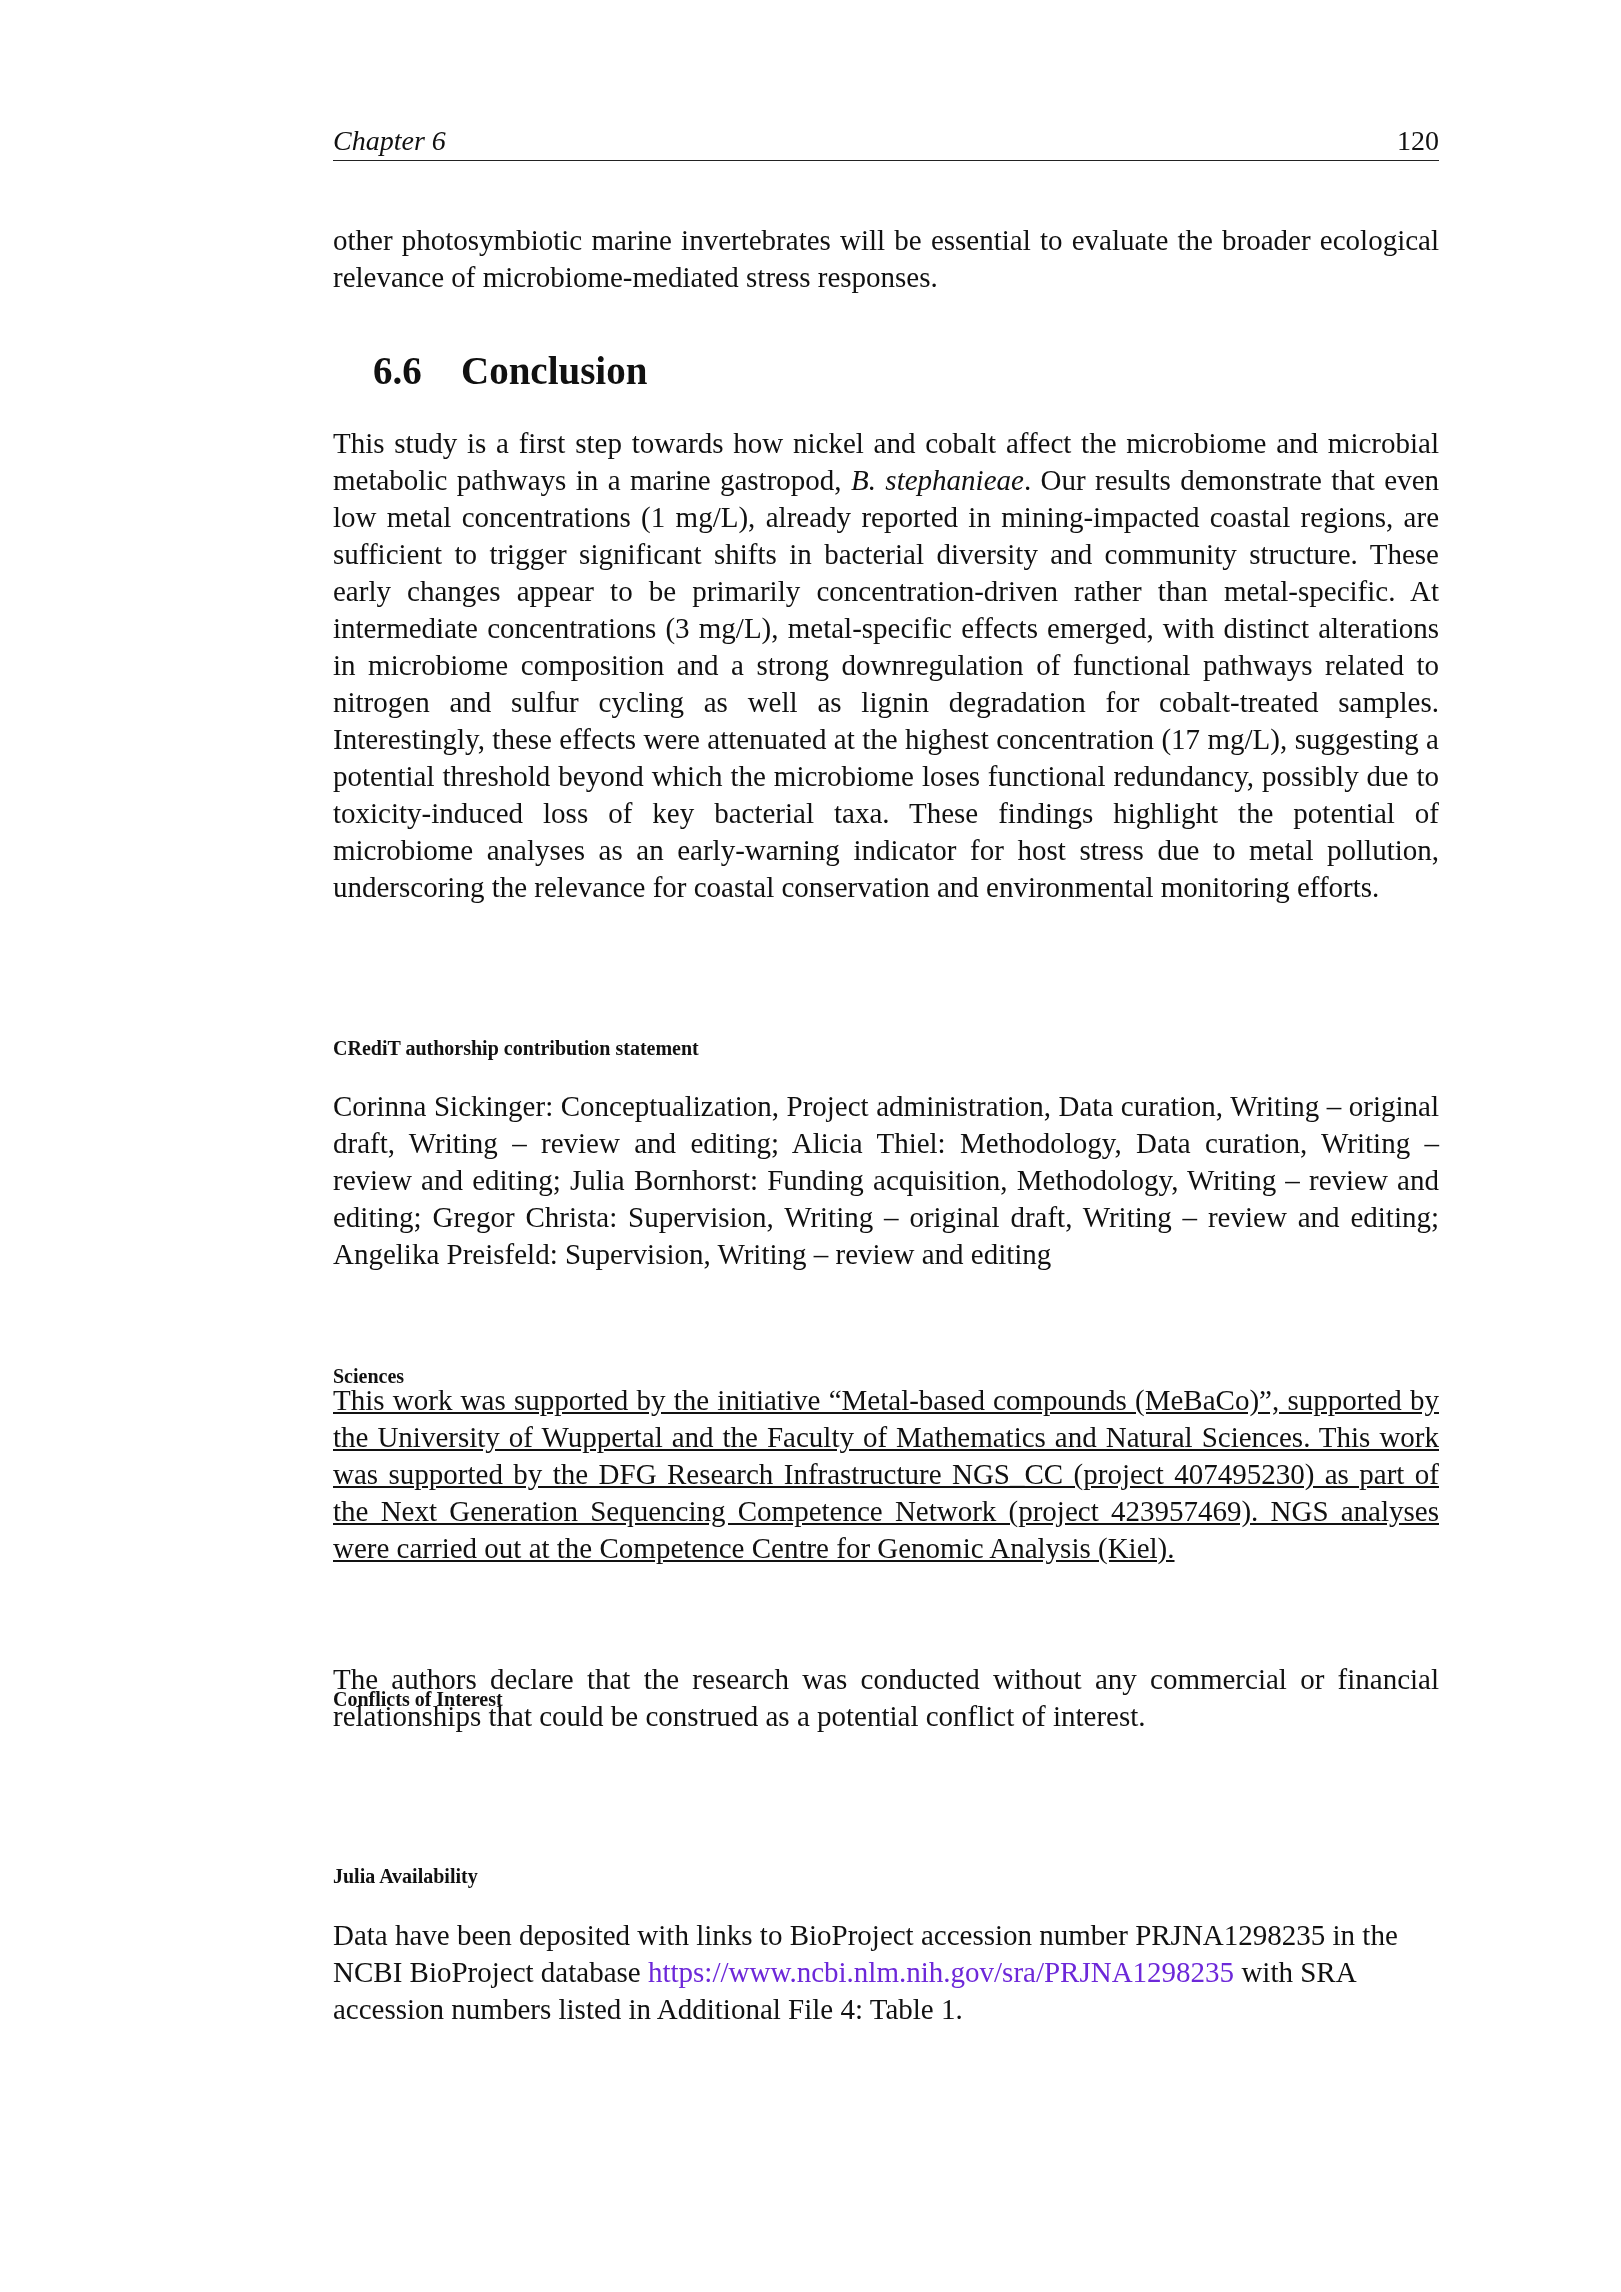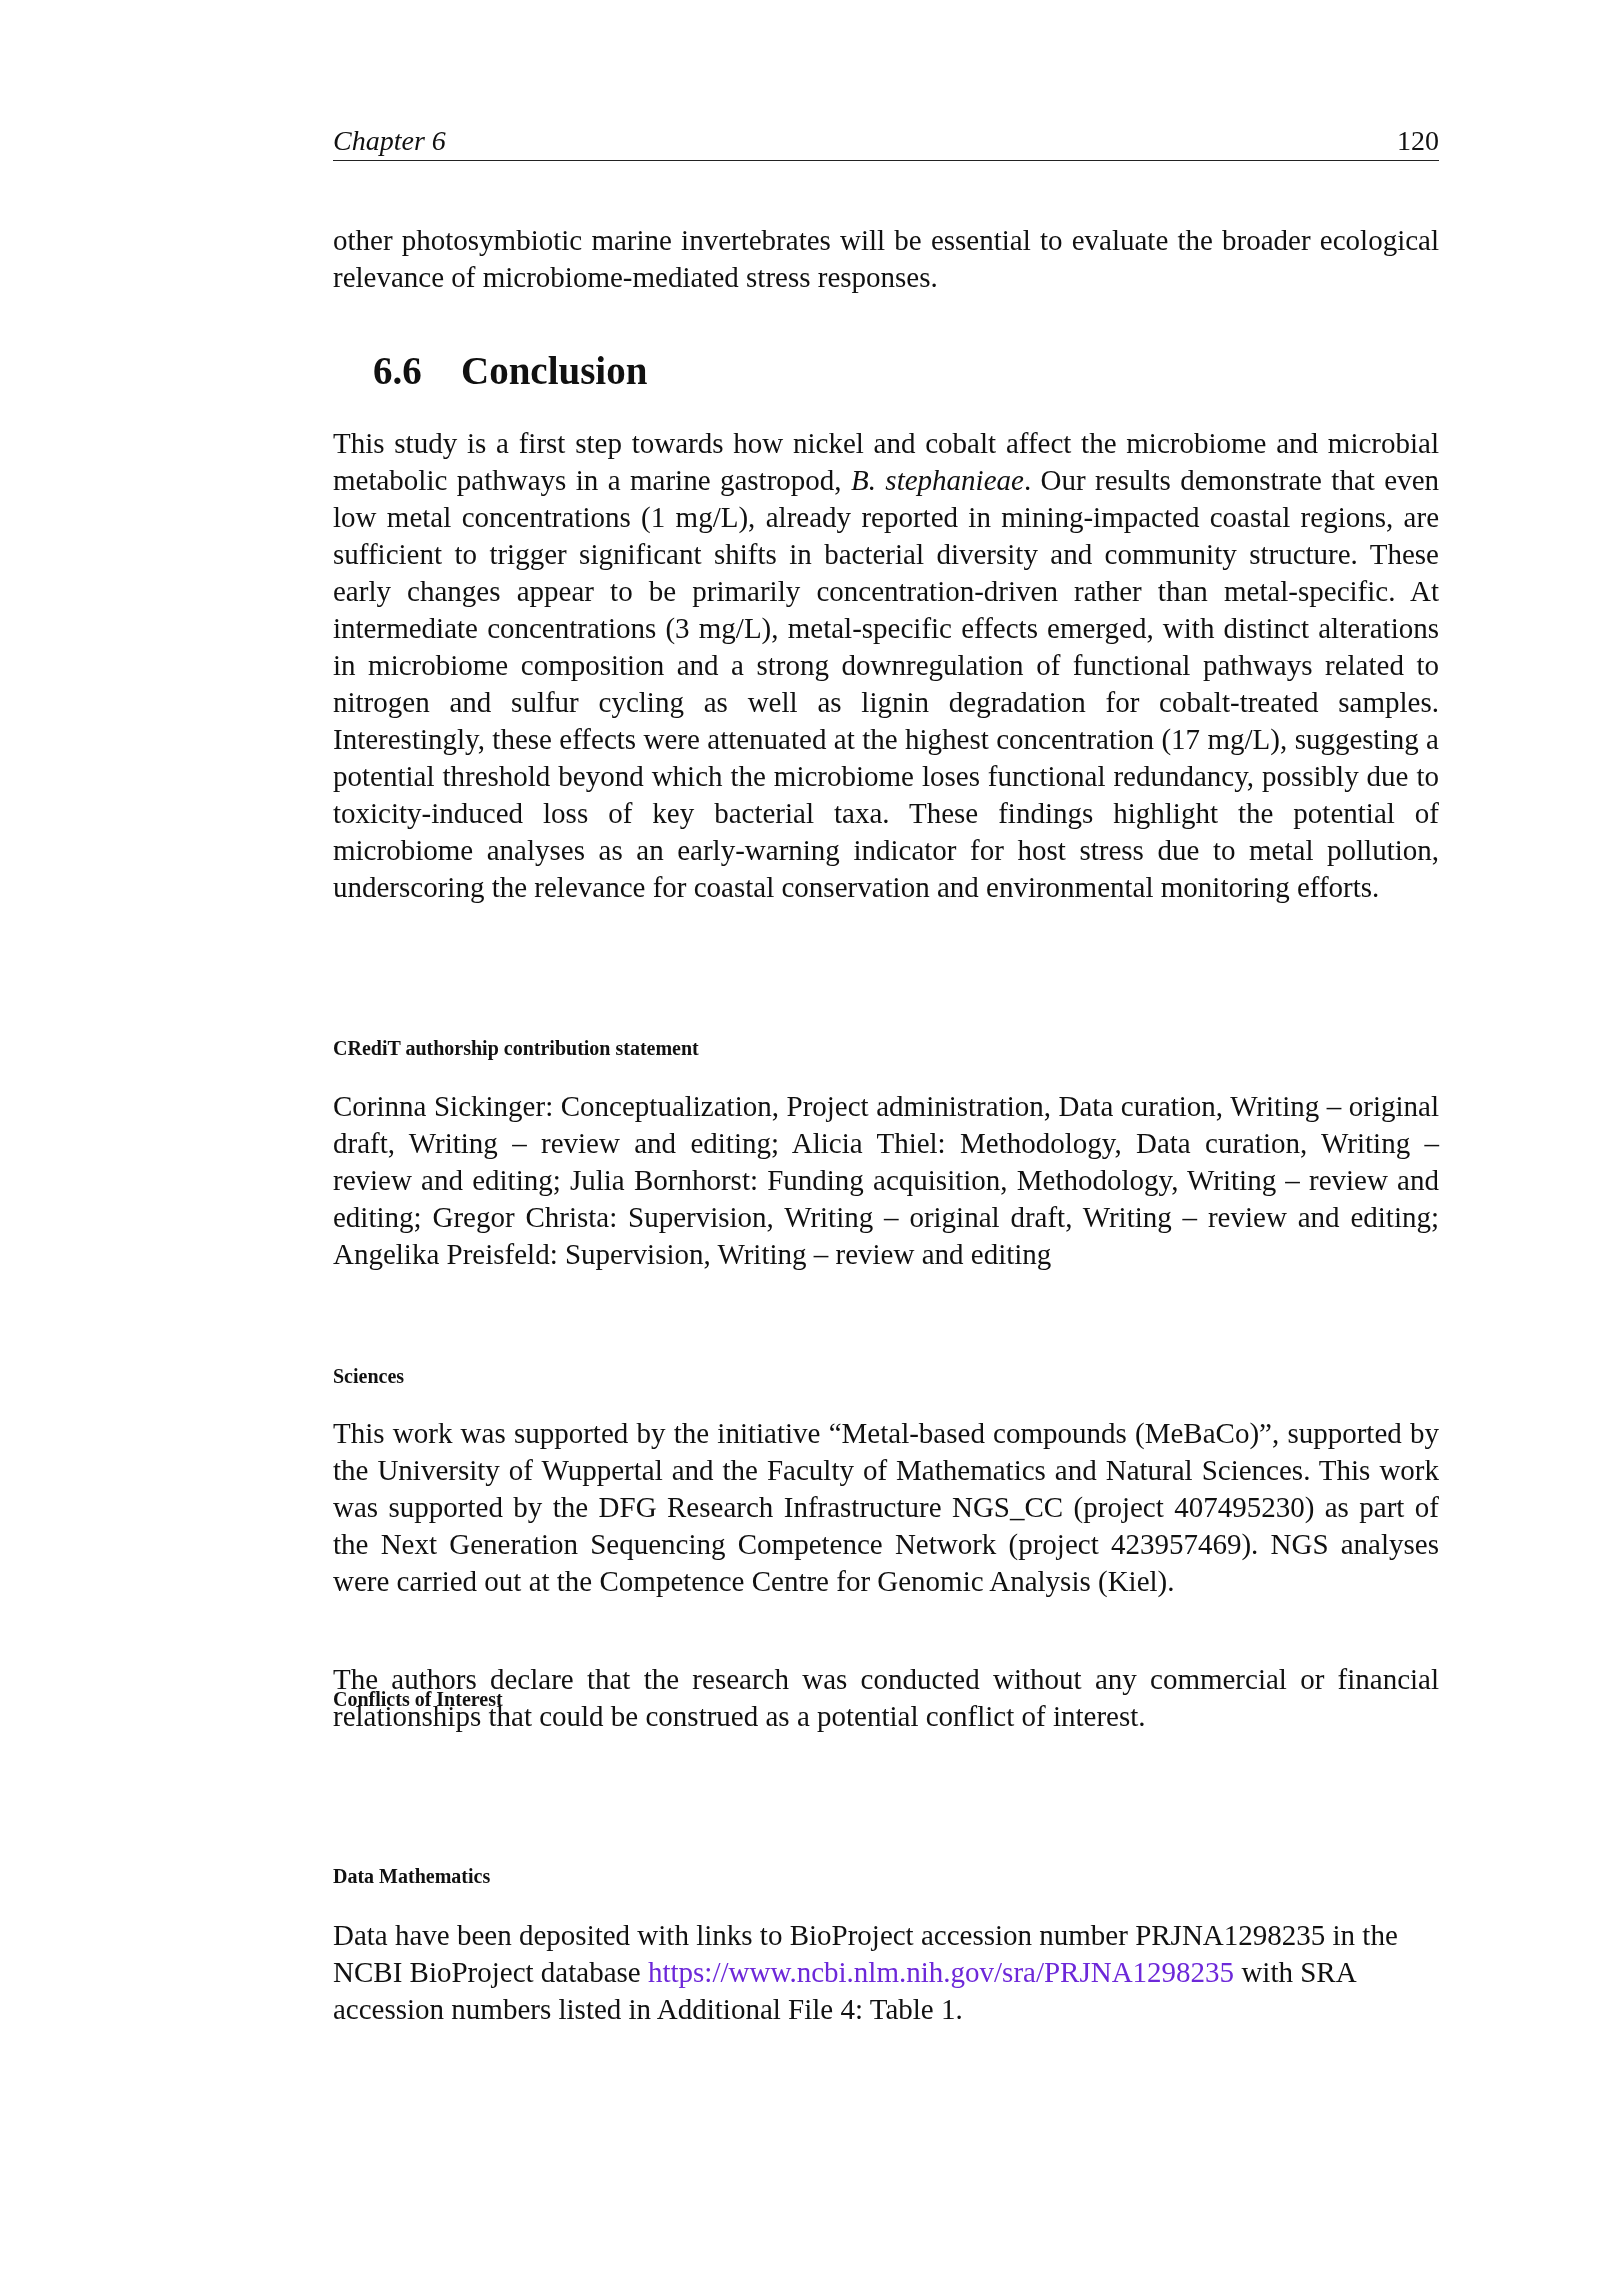--- a/index.html
+++ b/index.html
@@ -53,32 +53,32 @@
   <div class="block" style="top:1029px;">
     <h3>CRediT authorship contribution statement</h3>
   </div>
   <div class="block" style="top:1088px;">
     <p>Corinna Sickinger: Conceptualization, Project administration, Data curation, Writing – original draft, Writing – review and editing; Alicia Thiel: Methodology, Data curation, Writing – review and editing; Julia Bornhorst: Funding acquisition, Methodology, Writing – review and editing; Gregor Christa: Supervision, Writing – original draft, Writing – review and editing; Angelika Preisfeld: Supervision, Writing – review and editing</p>
   </div>
 
   <div class="block" style="top:1357px;">
     <h3>Sciences</h3>
   </div>
-  <div class="block" style="top:1415px;">
+  <div class="block" style="top:1382px;text-decoration:underline;">
     <p>This work was supported by the initiative “Metal-based compounds (MeBaCo)”, supported by the University of Wuppertal and the Faculty of Mathematics and Natural Sciences. This work was supported by the DFG Research Infrastructure NGS_CC (project 407495230) as part of the Next Generation Sequencing Competence Network (project 423957469). NGS analyses were carried out at the Competence Centre for Genomic Analysis (Kiel).</p>
   </div>
 
   <div class="block" style="top:1680px;">
     <h3>Conflicts of Interest</h3>
   </div>
   <div class="block" style="top:1661px;">
     <p>The authors declare that the research was conducted without any commercial or financial relationships that could be construed as a potential conflict of interest.</p>
   </div>
 
   <div class="block" style="top:1857px;">
-    <h3>Data Mathematics</h3>
+    <h3>Julia Availability</h3>
   </div>
   <div class="block" style="top:1917px;">
     <p style="text-align:left;"><span>Data have been deposited with links to BioProject accession number PRJNA1298235 in the NCBI BioProject database </span><a class="link" href="#" style="color: #6d28d9;">https://www.ncbi.nlm.nih.gov/sra/PRJNA1298235</a><span> with SRA accession numbers listed in Additional File 4: Table 1.</span></p>
   </div>
 
 </div>
 
 
 </body></html>

